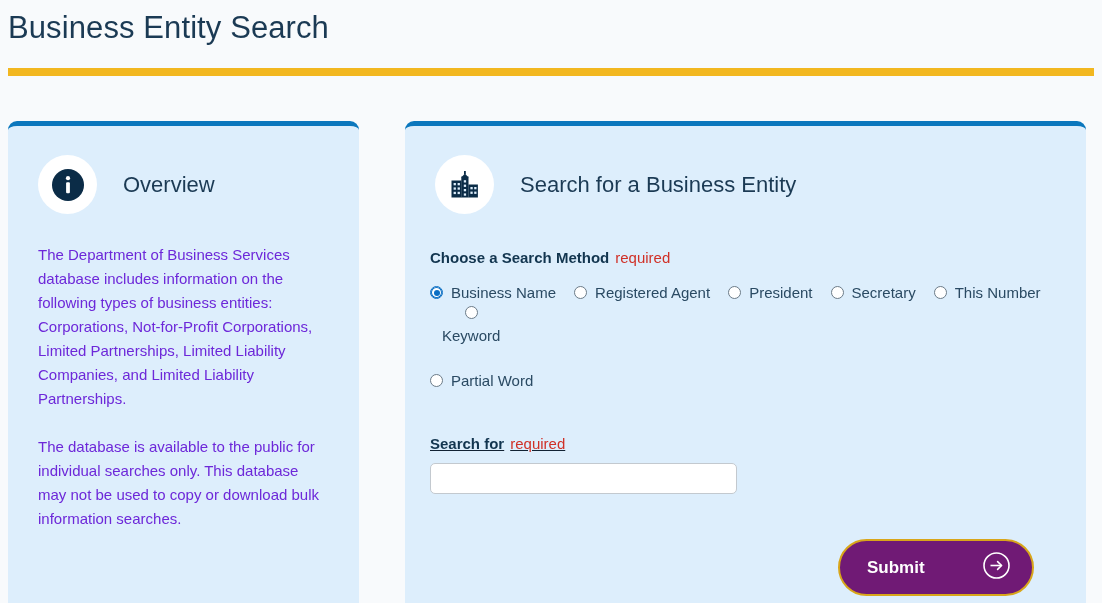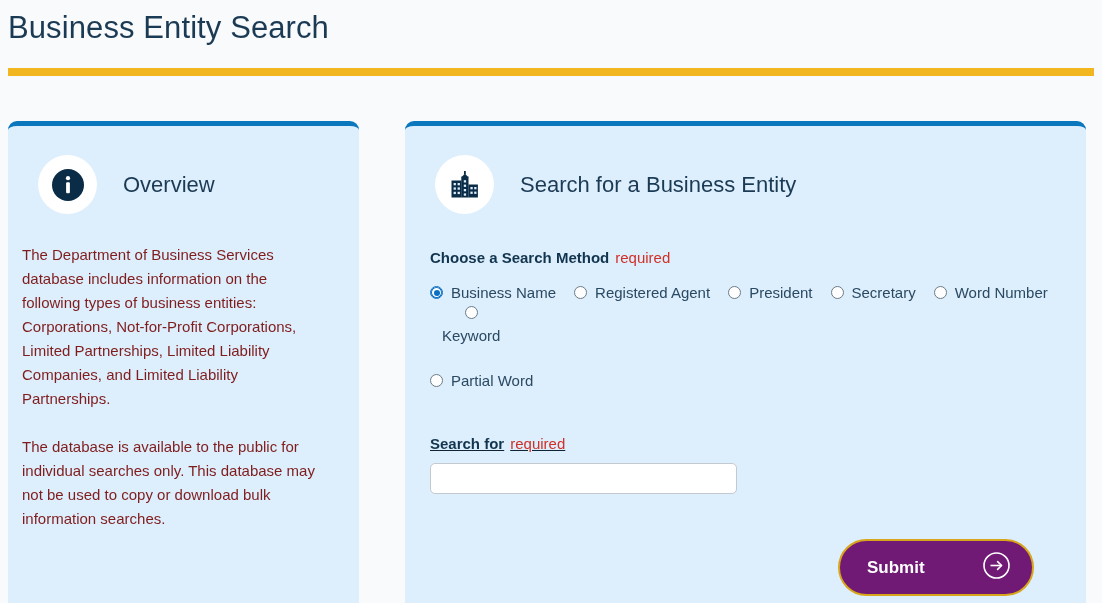--- a/index.html
+++ b/index.html
@@ -63,24 +63,24 @@
   }
   .card-title {
     font-size: 22px;
     font-weight: 400;
     color: #1b3a54;
     white-space: nowrap;
   }
 
   
   .overview-body {
-    padding: 29px 36px 0 14px;
+    padding: 29px 36px 0 30px;
     font-size: 15px;
     line-height: 24px;
-    color: #7f1d1d;
+    color: #6d28d9;
   }
   .overview-body p { margin: 0; }
   .overview-body p + p { margin-top: 24px; }
 
   
   .form { padding: 35px 30px 0 25px; }
 
   .field-label {
     font-size: 15px;
     font-weight: bold;
@@ -251,21 +251,21 @@
         <label class="radio-opt">
           <span class="radio-mark"></span>
           <span>President</span>
         </label>
         <label class="radio-opt">
           <span class="radio-mark"></span>
           <span>Secretary</span>
         </label>
         <label class="radio-opt">
           <span class="radio-mark"></span>
-          <span>Word Number</span>
+          <span>This Number</span>
         </label>
         <label class="radio-opt indented">
           <span class="radio-mark"></span>
           <span>Keyword</span>
         </label>
       </div>
 
       <div class="radio-group-second">
         <label class="radio-opt">
           <span class="radio-mark"></span>

